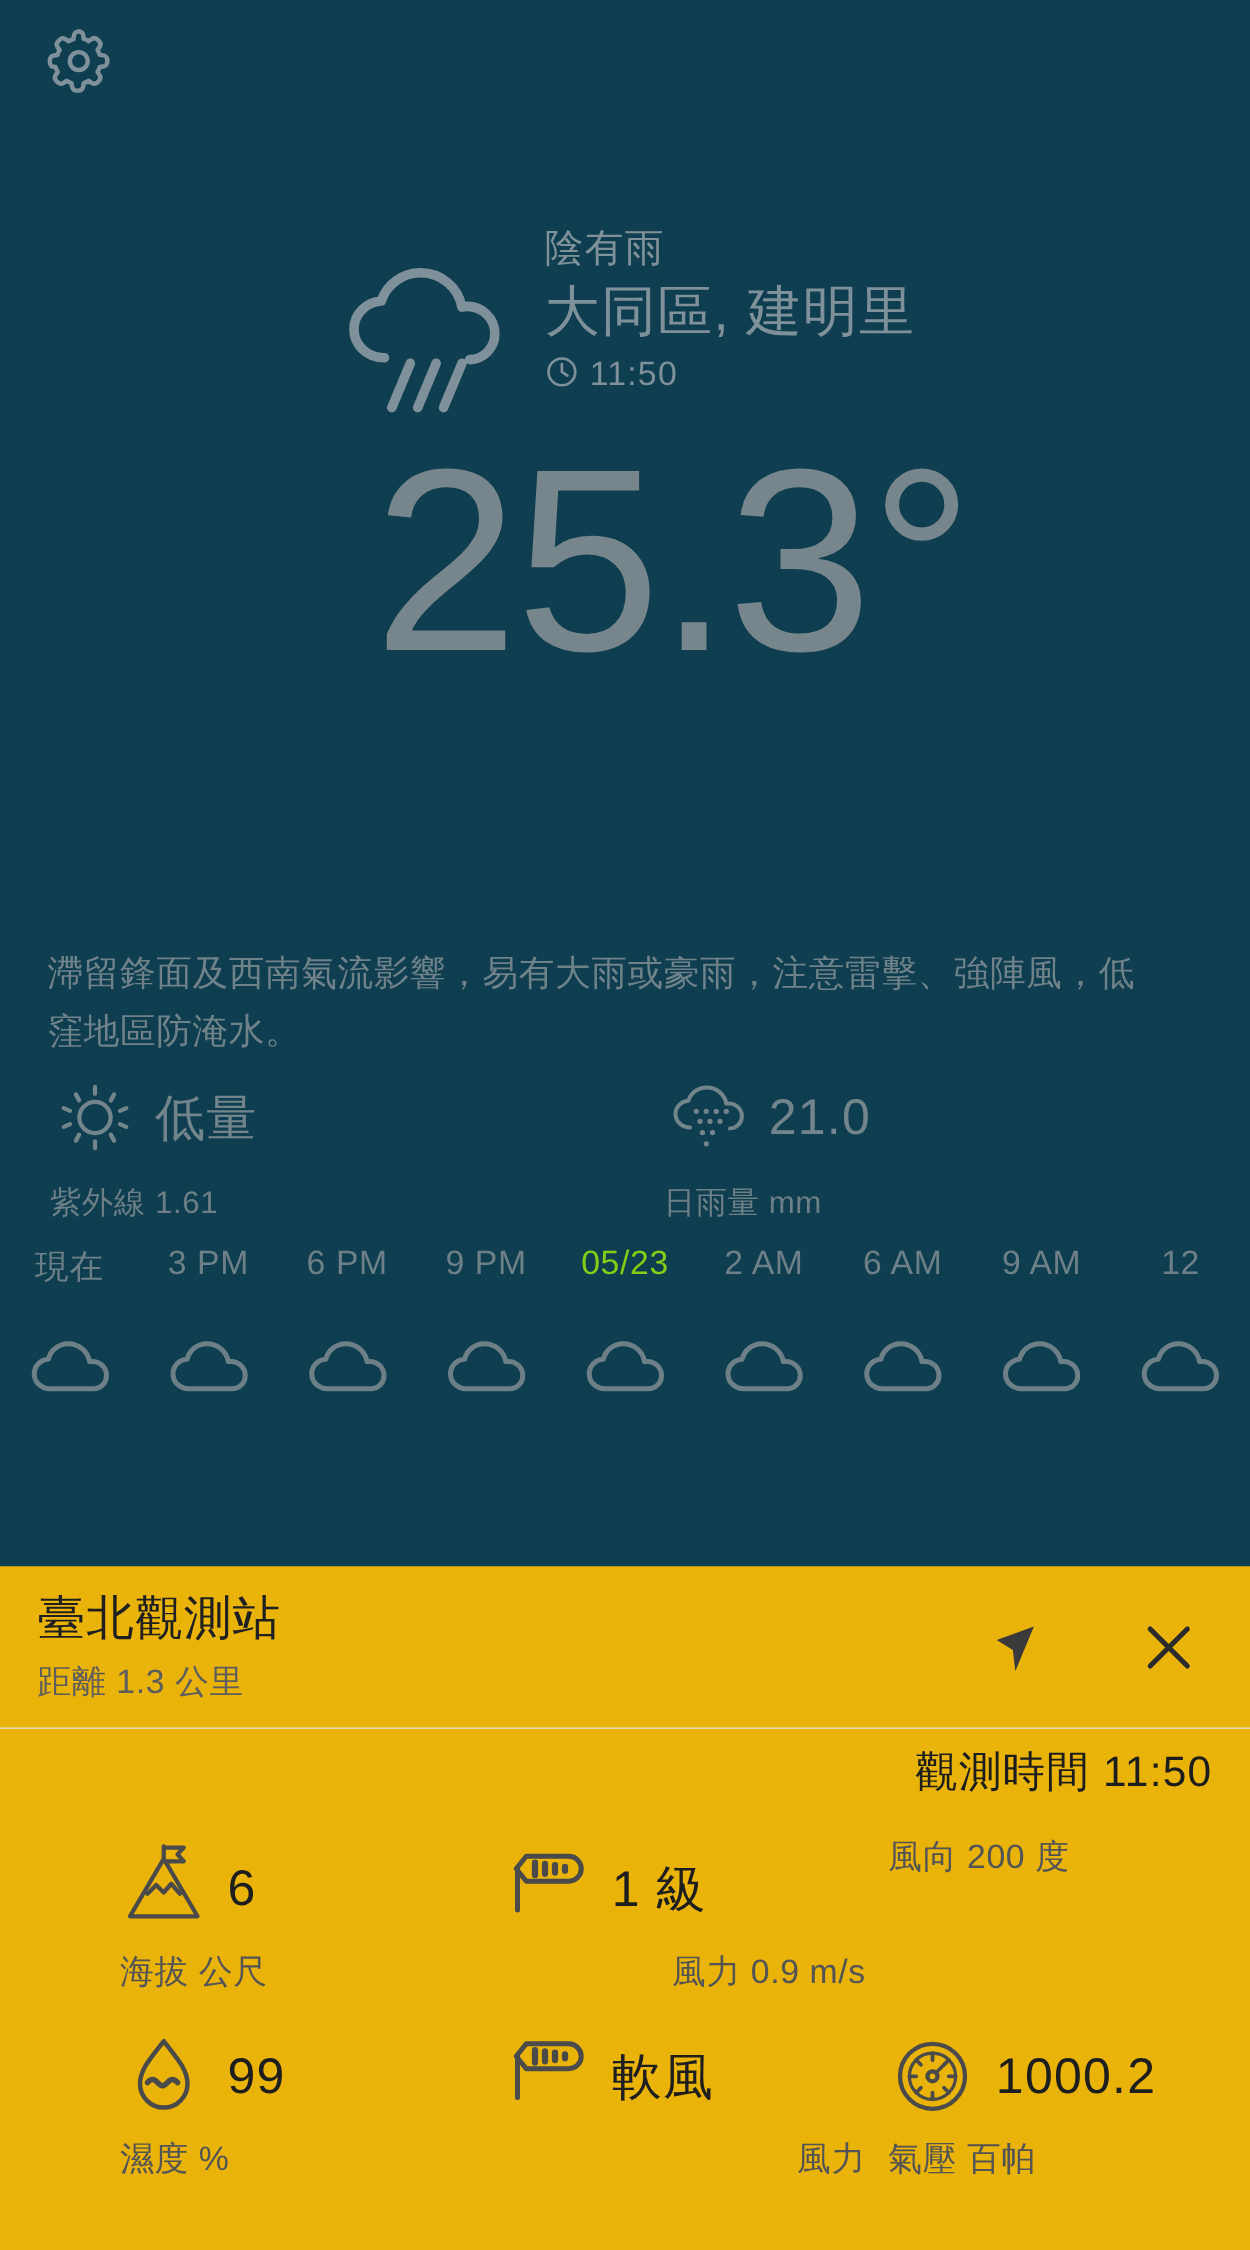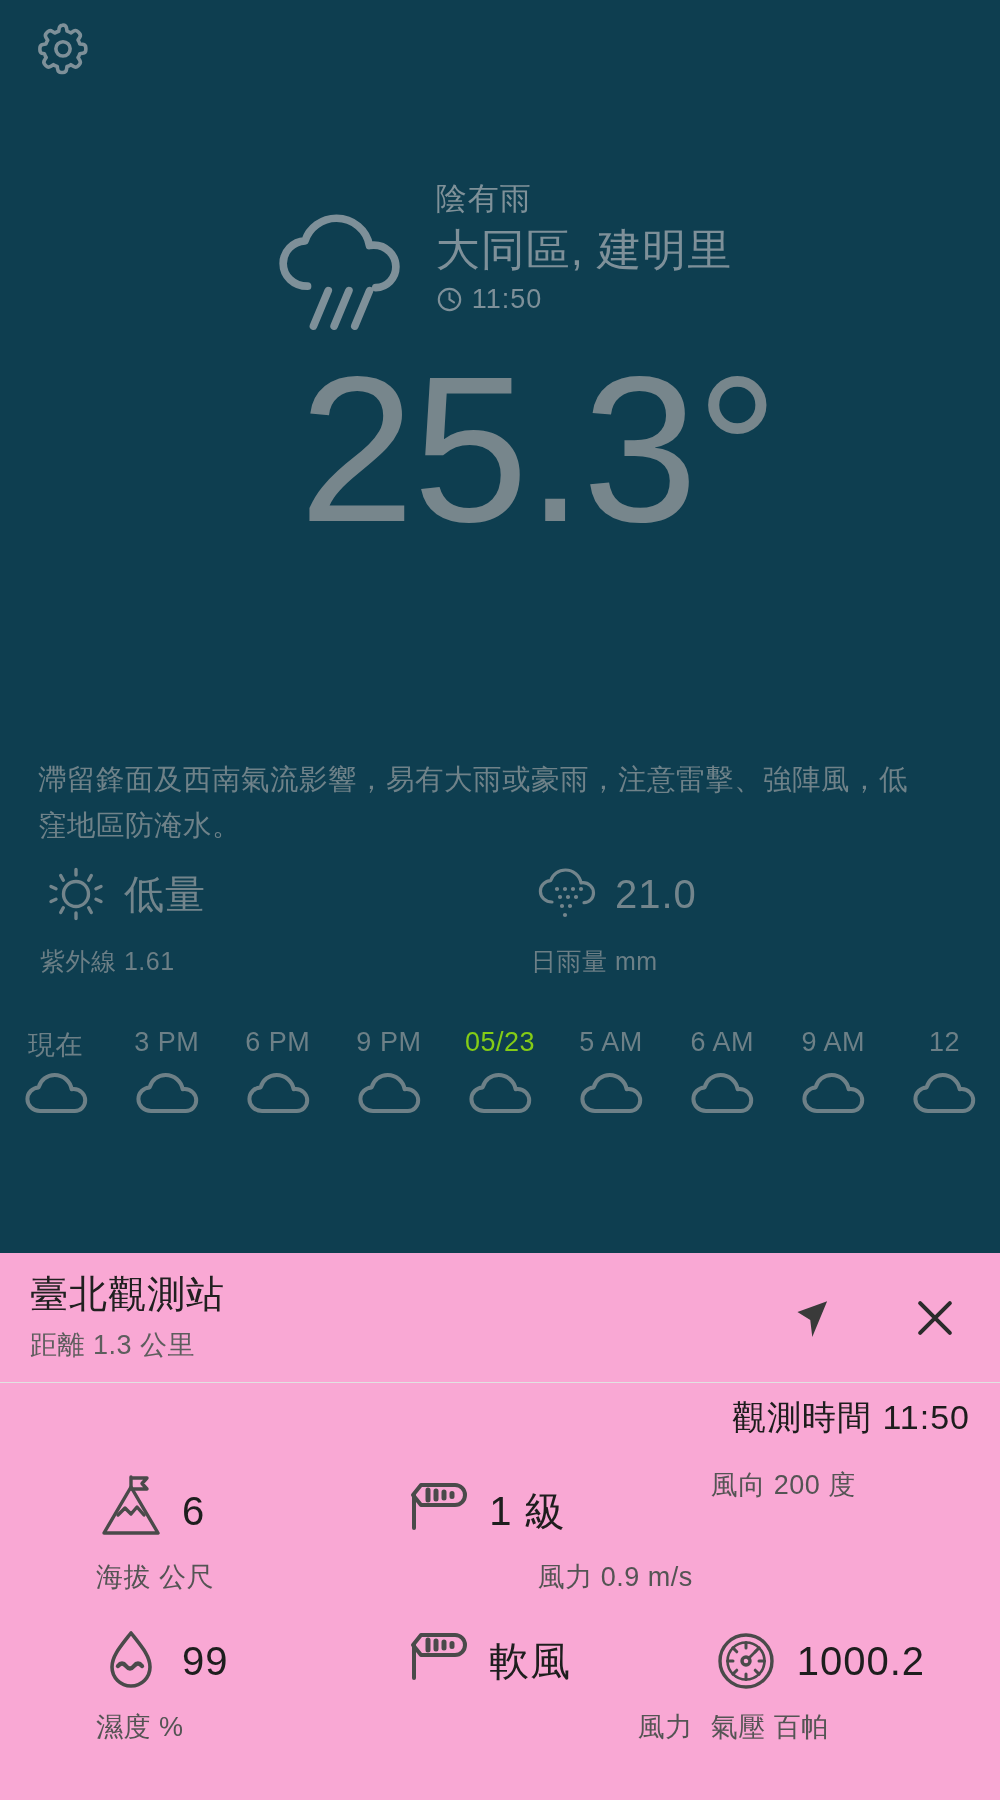--- a/index.html
+++ b/index.html
@@ -61,21 +61,20 @@
   }
   .place-label {
     font-size: 44px;
     color: #7e9099;
     line-height: 1.3;
     letter-spacing: 1px;
     margin-top: 2px;
   }
   .time-row {
     display: flex;
-    align-items: center;
     margin-top: 6px;
     gap: 9px;
   }
   .clock-icon { width: 27px; height: 27px; }
   .clock-icon svg { display:block; width:27px; height:27px; }
   .time-label {
     font-size: 27px;
     color: #7e9099;
     letter-spacing: 1px;
   }
@@ -137,21 +136,20 @@
     letter-spacing: 0.5px;
   }
 
   
   .timeline {
     position: absolute;
     left: 0; top: 995px;
     width: 1000px;
     height: 60px;
     display: flex;
-    margin-top: 32px;
   }
   .tl-cell {
     flex: 1 1 0;
     text-align: center;
     font-size: 27px;
     color: #6d8087;
     letter-spacing: 0.5px;
   }
   .tl-cell.strong { color: #84cc16; font-weight: normal; }
 
@@ -169,21 +167,21 @@
     justify-content: center;
   }
   .tl-icon-cell svg { display:block; width:68px; height:62px; }
 
   
   .sheet {
     position: absolute;
     left: 0; top: 1253px;
     width: 1000px;
     height: 547px;
-    background: #f9a8d4;
+    background: #eab308;
   }
   .sheet-head {
     position: relative;
     height: 130px;
     border-bottom: 1px solid #e2e2e2;
     box-sizing: border-box;
   }
   .station-name {
     position: absolute;
     left: 30px; top: 16px;
@@ -332,21 +330,21 @@
       </div>
 
     </div>
 
     <div class="timeline">
       <div class="tl-cell">現在</div>
       <div class="tl-cell">3 PM</div>
       <div class="tl-cell">6 PM</div>
       <div class="tl-cell">9 PM</div>
       <div class="tl-cell strong">05/23</div>
-      <div class="tl-cell">5 AM</div>
+      <div class="tl-cell">2 AM</div>
       <div class="tl-cell">6 AM</div>
       <div class="tl-cell">9 AM</div>
       <div class="tl-cell">12</div>
     </div>
 
     <div class="tl-icons">
       <div class="tl-icon-cell">
           <svg viewBox="0 0 68 62" fill="none" stroke="#6d8087" stroke-width="4">
             <path d="M18 56c-7 0-12.6-5.3-12.6-11.9 0-6.3 5-11.4 11.3-11.7C18.5 25 25 20 32.7 20c8.5 0 15.6 6.2 16.9 14.3 .7-.1 1.4-.2 2.2-.2 6.3 0 11.4 5 11.4 11.2 0 5.9-4.5 10.7-10.4 10.7z" stroke-linejoin="round"></path>
           </svg>

